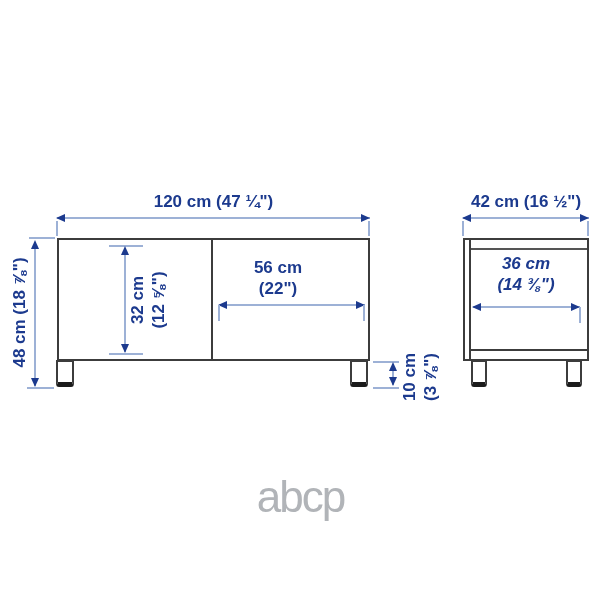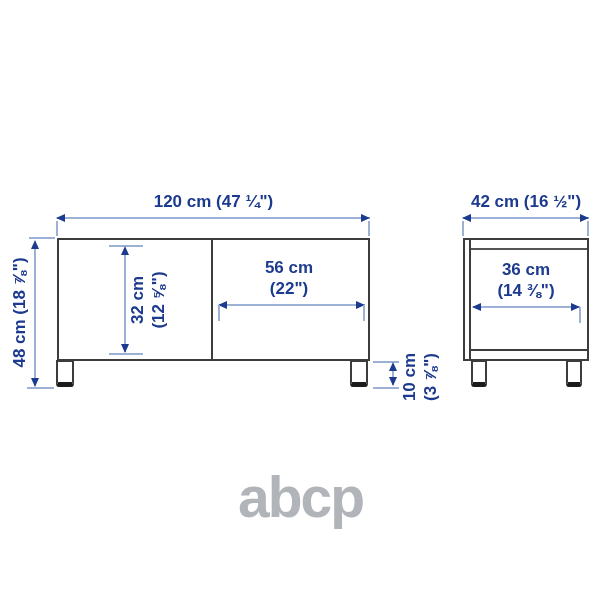--- a/index.html
+++ b/index.html
@@ -39,21 +39,21 @@
   }
   .dimtxt span { display:block; }
   .rot { transform:rotate(-90deg); }
 
   
   .wm {
     position:absolute; left:213px; top:468px; width:175px; height:60px;
     display:flex; align-items:baseline; justify-content:center;
     color:var(--watermark,#b1b4b8); user-select:none;
   }
-  .wm-brand { font-size:57px; font-weight:bold; letter-spacing:-2px; line-height:58px; }
+  .wm-brand { font-size:44px; font-weight:normal; letter-spacing:-2px; line-height:58px; }
   .wm-tld   { font-size:33px; font-weight:bold; letter-spacing:-1px; }
 </style>
 </head>
 <body>
 
 <div id="canvas">
 
   <div>
 
     <div class="box" style="left:57px; top:238px; width:313px; height:123px;"></div>
@@ -85,21 +85,21 @@
       <div class="vl" style="left:124px; top:248px; height:104px;"></div>
       <div class="ah ah-u" style="left:121px; top:246px;"></div>
       <div class="ah ah-d" style="left:121px; top:344px;"></div>
       <div class="dimtxt rot" style="left:93px; top:279px; width:110px; height:42px;">
         <span>32 cm</span>
         <span>(12 ⅝")</span>
       </div>
     </div>
 
     <div>
-      <div class="dimtxt" style="left:228px; top:257px; width:122px;">
+      <div class="dimtxt" style="left:217px; top:257px; width:122px;">
         <span>56 cm</span>
         <span>(22")</span>
       </div>
       <div class="hl" style="left:219px; top:304px; width:146px;"></div>
       <div class="ah ah-l" style="left:218px; top:301px;"></div>
       <div class="ah ah-r" style="left:356px; top:301px;"></div>
       <div class="vl" style="left:218px; top:305px; height:16px;"></div>
       <div class="vl" style="left:363px; top:305px; height:16px;"></div>
     </div>
 
@@ -128,21 +128,21 @@
     <div>
       <div class="dimtxt" style="left:448px; top:191px; width:156px;">42 cm (16 ½")</div>
       <div class="hl" style="left:463px; top:217px; width:126px;"></div>
       <div class="ah ah-l" style="left:462px; top:214px;"></div>
       <div class="ah ah-r" style="left:580px; top:214px;"></div>
       <div class="vl" style="left:462px; top:221px; height:15px;"></div>
       <div class="vl" style="left:587px; top:221px; height:15px;"></div>
     </div>
 
     <div>
-      <div class="dimtxt" style="left:465px; top:259px; width:122px;">
+      <div class="dimtxt" style="left:465px; top:253px; width:122px;font-style:italic;">
         <span>36 cm</span>
         <span>(14 ⅜")</span>
       </div>
       <div class="hl" style="left:473px; top:306px; width:107px;"></div>
       <div class="ah ah-l" style="left:472px; top:303px;"></div>
       <div class="ah ah-r" style="left:571px; top:303px;"></div>
       <div class="vl" style="left:579px; top:307px; height:16px;"></div>
     </div>
   </div>
 

